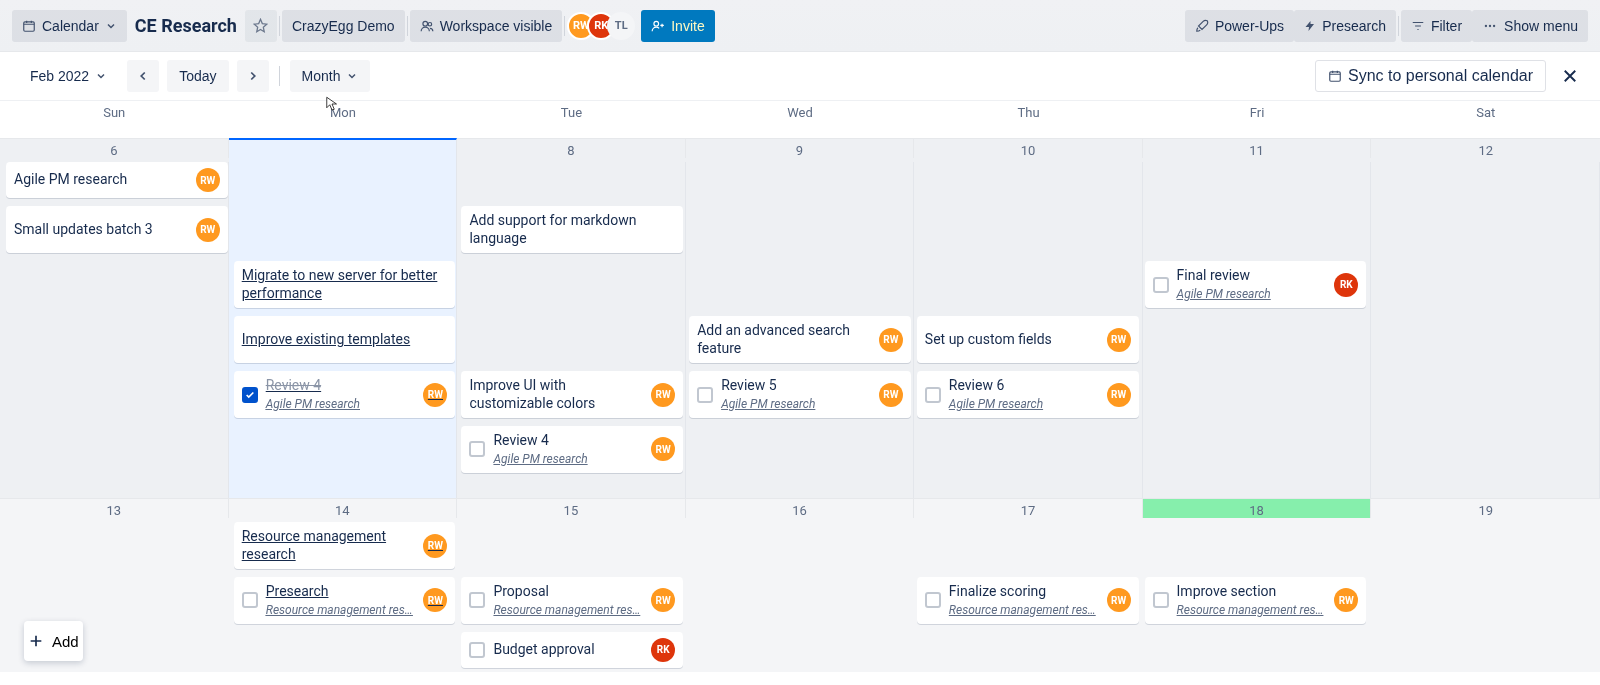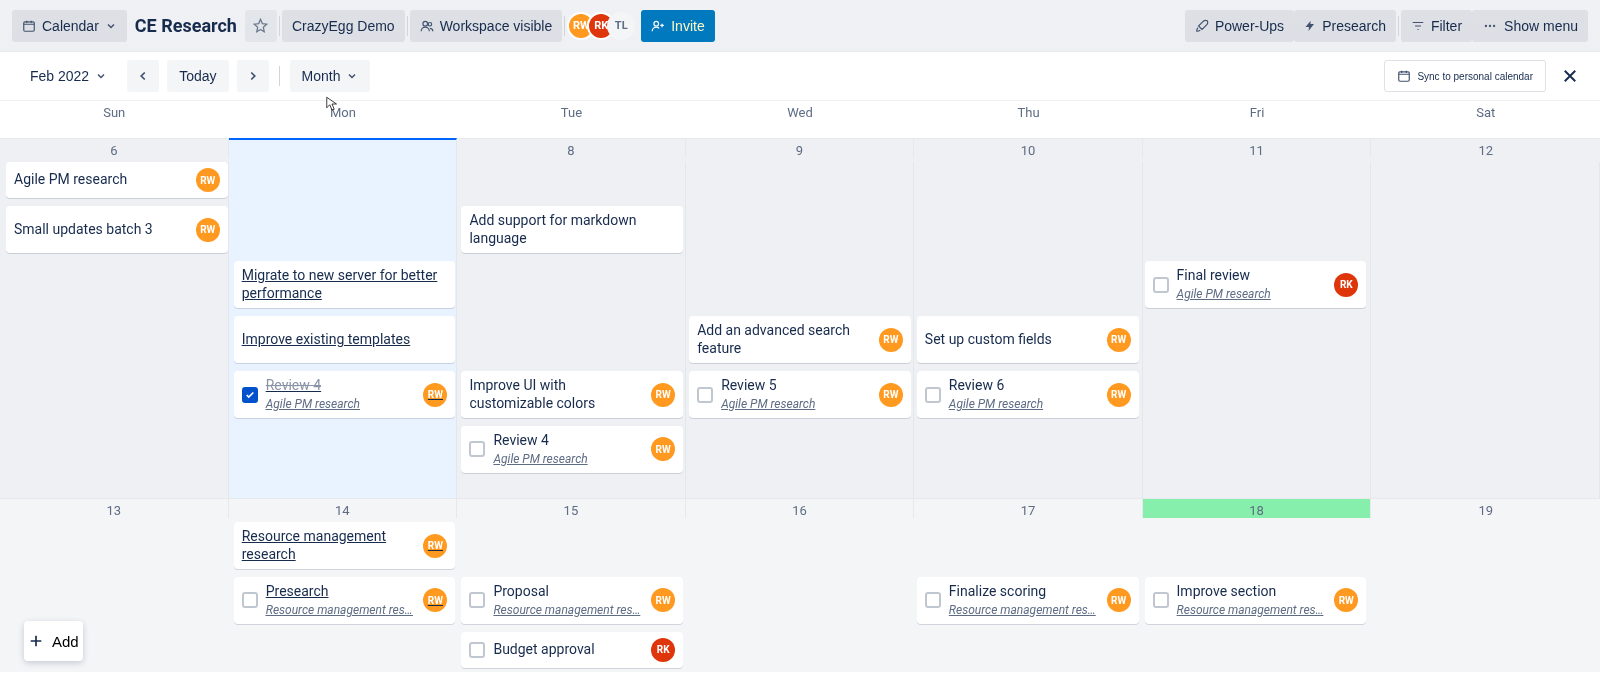--- a/index.html
+++ b/index.html
@@ -45,21 +45,21 @@
     height:48px; display:flex; align-items:center; gap:8px; padding:0 14px;
     background:#fff;
   }
   .ct-btn {
     display:inline-flex; align-items:center; gap:6px;
     background:#f4f5f7; border:none; border-radius:3px; height:32px;
     padding:0 12px; color:var(--text); font-size:14px; cursor:pointer;
   }
   .ct-btn.icon-only { padding:0; width:32px; justify-content:center; }
   .month-label { font-weight:400; padding-left:4px; }
-  .sync-btn { border:1px solid #dfe1e6; background:#fff; font-size:10px; }
+  .sync-btn { border:1px solid #dfe1e6; background:#fff; font-size:16px; }
   .close-x { width:32px; height:32px; display:flex; align-items:center; justify-content:center; cursor:pointer; }
 
   
   .days-header { display:grid; grid-template-columns:repeat(7,1fr); border-top:1px solid #eef0f3; }
   .day-hd { text-align:center; color:var(--text-subtle); font-size:13px; padding:4px 0 6px; }
 
   
   .cal-body { height: calc(685px - 52px - 48px - 26px); overflow:hidden; position:relative; }
   .week { position:relative; min-height:0; }
   .date-row { display:grid; grid-template-columns:repeat(7,1fr); }

